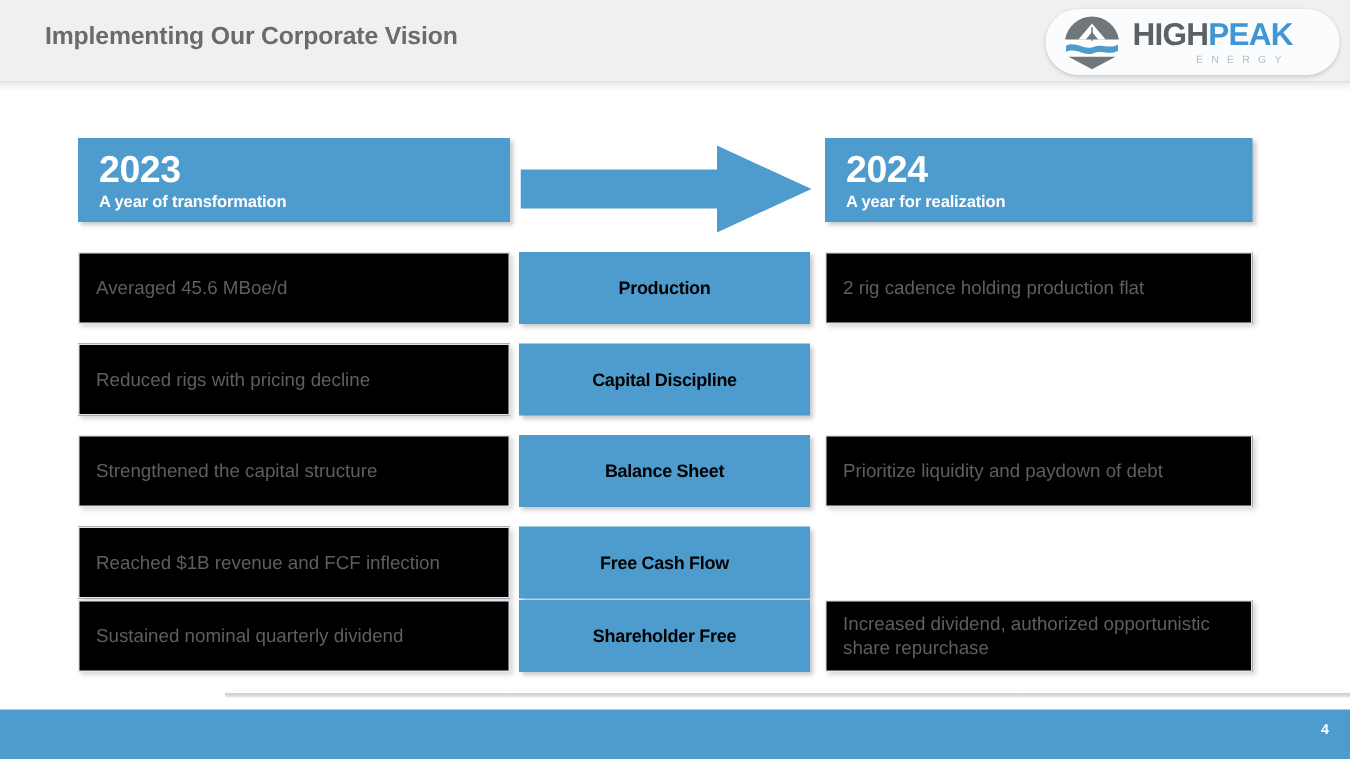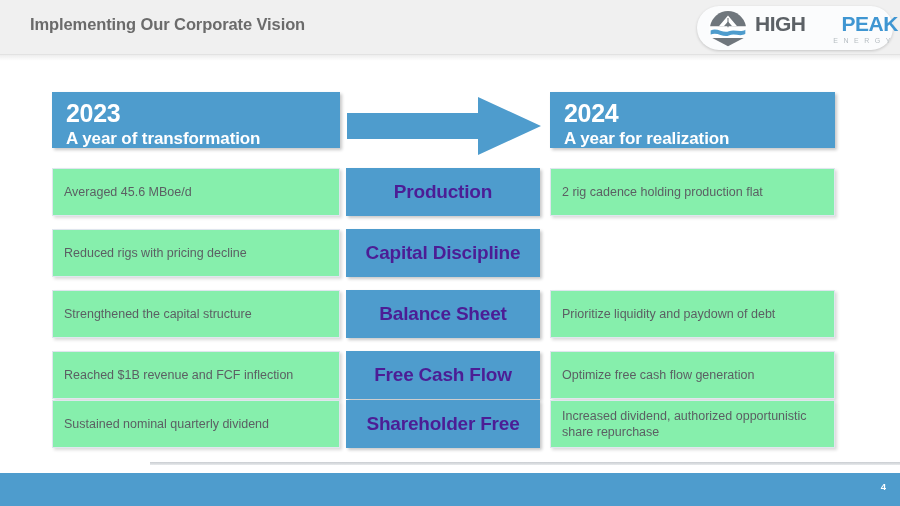--- a/index.html
+++ b/index.html
@@ -58,21 +58,21 @@
   }
   .logo-mark { width: 42px; height: 38px; flex: 0 0 auto; }
   .logo-text-wrap {
     display: flex;
     flex-direction: column;
     justify-content: center;
     margin-left: 6px;
   }
   .logo-word { font-size: 21px; font-weight: bold; letter-spacing: -0.5px; line-height: 1; }
   .logo-high { color: #5c6166; }
-  .logo-peak { color: #3f96d2; padding-left: 36px; }
+  .logo-peak { color: #3f96d2; }
   .logo-energy {
     font-size: 7px;
     color: #b6bdc2;
     letter-spacing: 5.5px;
     margin-top: 3px;
     text-align: right;
     padding-right: 2px;
   }
 
   
@@ -87,21 +87,21 @@
   }
   .year-left  { left: 52px;  width: 288px; }
   .year-right { left: 550px; width: 285px; }
   .year-num {
     font-size: 25px;
     font-weight: bold;
     line-height: 1.05;
     letter-spacing: -0.3px;
   }
   .year-sub {
-    font-size: 17px;
+    font-size: 11px;
     font-weight: bold;
     margin-top: 3px;
     letter-spacing: -0.1px;
   }
 
   
   .arrow { position: absolute; left: 347px; top: 96px; width: 196px; height: 60px; }
 
   
   .row {
@@ -111,38 +111,38 @@
     height: 48px;
   }
   .cell {
     position: absolute;
     top: 0;
     height: 48px;
     display: flex;
     align-items: center;
   }
   .cell-side {
-    background: #86efac;
+    background: #000000;
     border: 1px solid #dfe6ee;
     box-shadow: 2px 2px 3px rgba(0,0,0,0.15);
     padding: 0 11px;
     font-size: 12.5px;
     color: #5b5f63;
     line-height: 1.3;
   }
   .cell-left  { left: 52px;  width: 288px; }
   .cell-right { left: 550px; width: 285px; }
   .cell-mid {
     left: 346px;
     width: 194px;
     background: #4e9ccd;
     box-shadow: 2px 2px 3px rgba(0,0,0,0.22);
     justify-content: center;
-    color: #4c1d95;
-    font-size: 19px;
+    color: #000000;
+    font-size: 12px;
     font-weight: bold;
     letter-spacing: -0.2px;
   }
 
   
   .footer-rule {
     position: absolute;
     left: 150px; top: 462px;
     width: 750px; height: 3px;
     background: linear-gradient(to bottom,#c9cdd1,#e8eaec);
@@ -212,21 +212,20 @@
 
   <div class="row" style="top:290px">
     <div class="cell cell-side cell-left">Strengthened the capital structure</div>
     <div class="cell cell-mid">Balance Sheet</div>
     <div class="cell cell-side cell-right">Prioritize liquidity and paydown of debt</div>
   </div>
 
   <div class="row" style="top:351px">
     <div class="cell cell-side cell-left">Reached $1B revenue and FCF inflection</div>
     <div class="cell cell-mid">Free Cash Flow</div>
-    <div class="cell cell-side cell-right">Optimize free cash flow generation</div>
   </div>
 
   <div class="row" style="top:400px">
     <div class="cell cell-side cell-left">Sustained nominal quarterly dividend</div>
     <div class="cell cell-mid">Shareholder Free</div>
     <div class="cell cell-side cell-right">Increased dividend, authorized opportunistic share repurchase</div>
   </div>
 
   <div class="footer-rule"></div>
   <div class="footer-bar">

